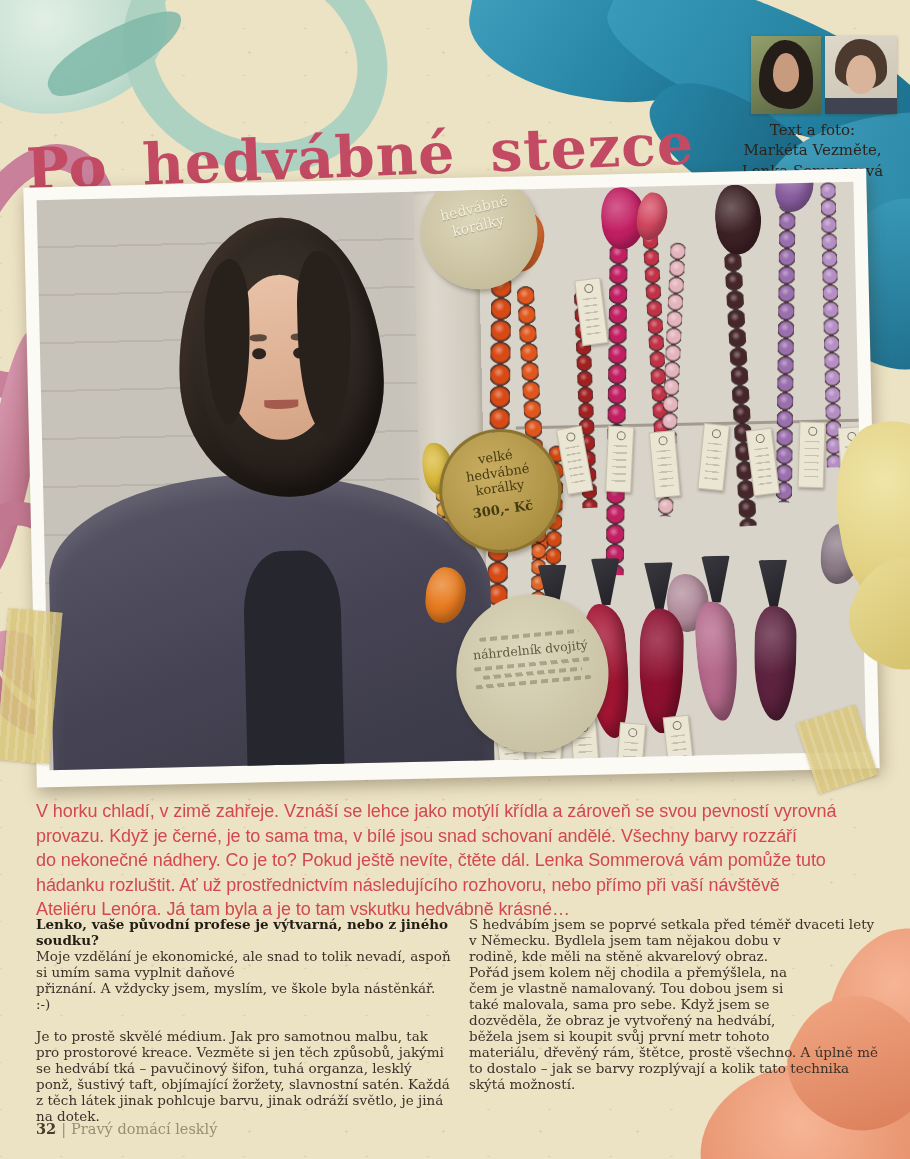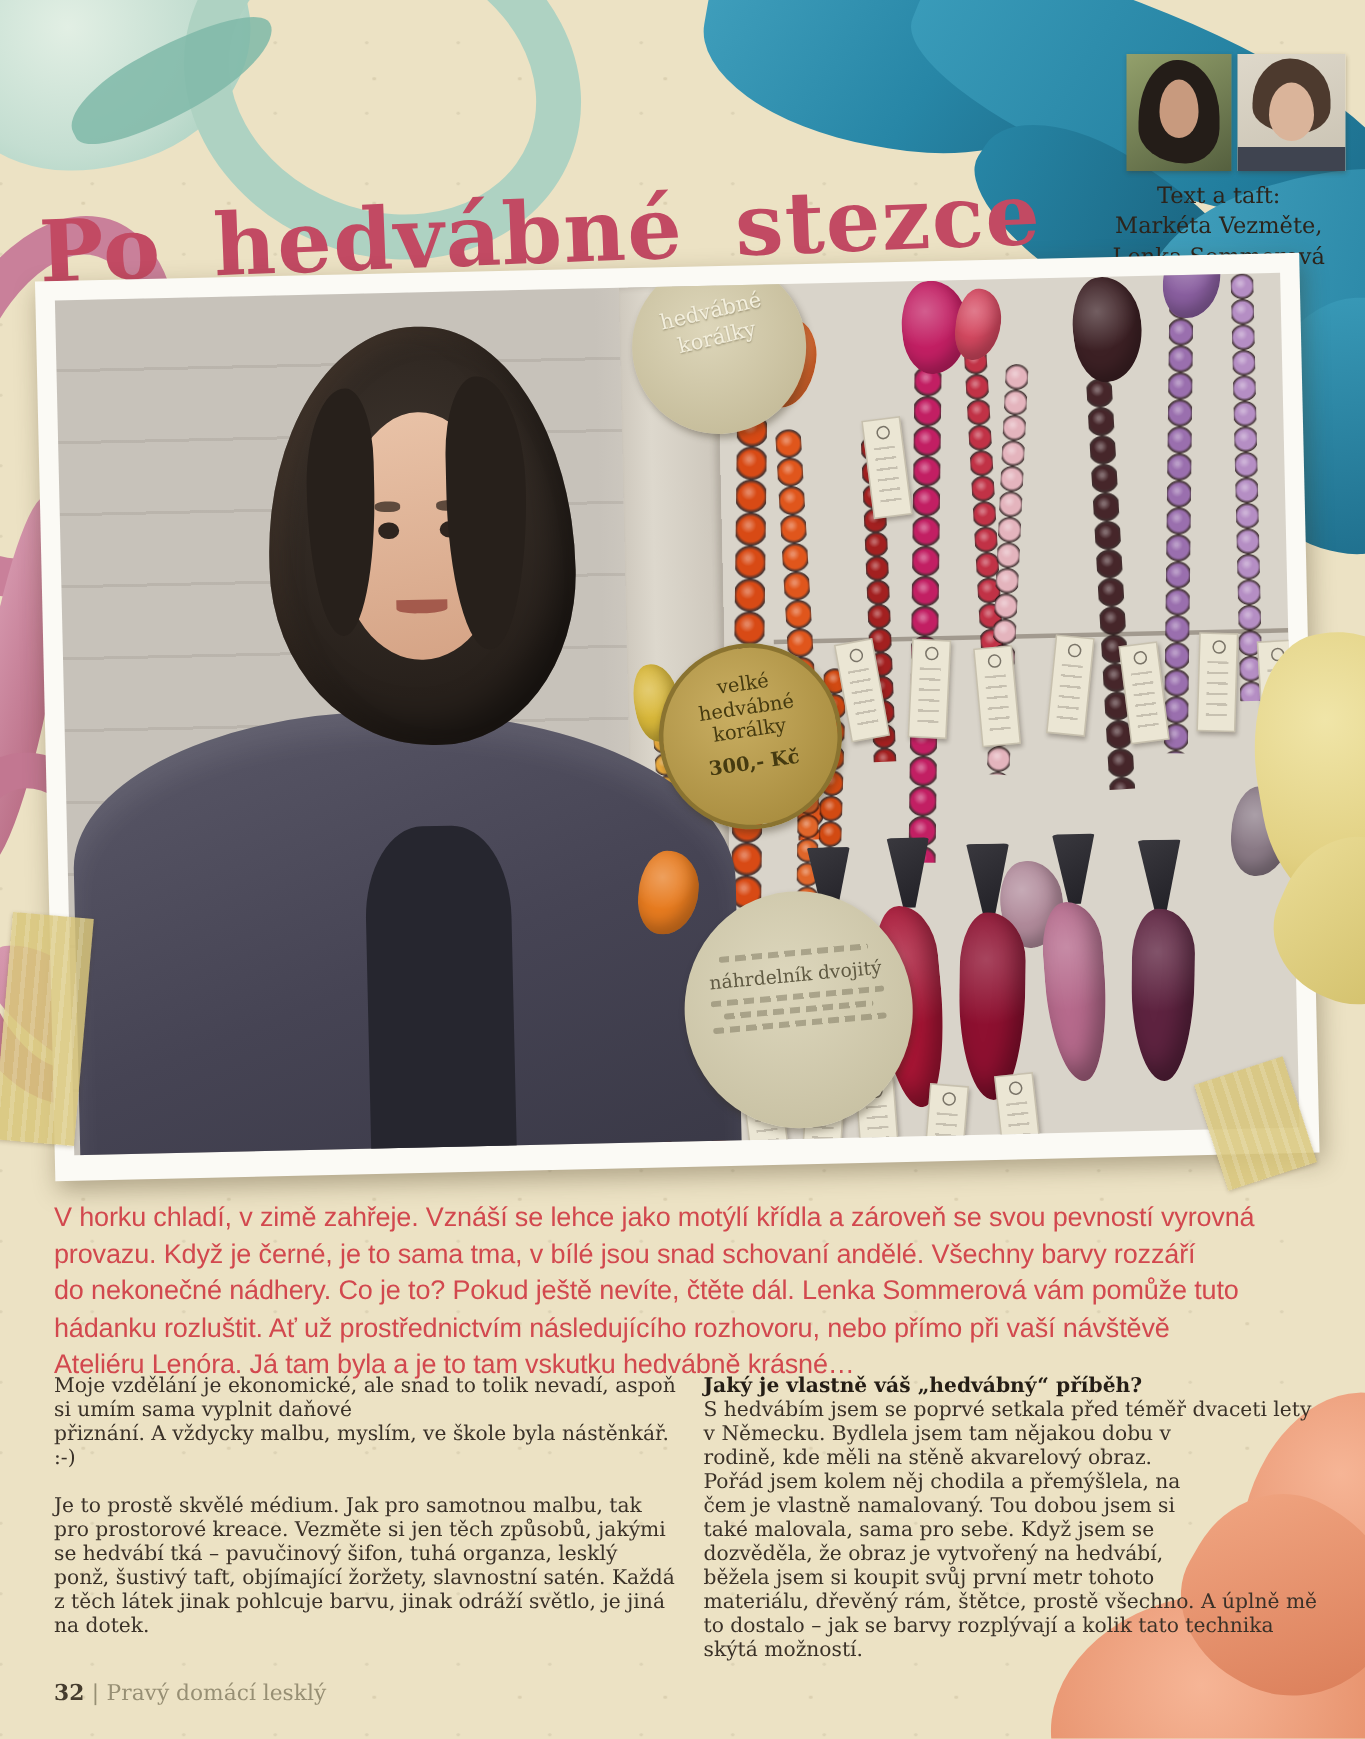--- a/index.html
+++ b/index.html
@@ -187,21 +187,21 @@
 <div class="mini mini1">
   <div class="hairm"></div>
   <div class="facem"></div>
 </div>
 <div class="mini mini2">
   <div class="hairm"></div>
   <div class="facem"></div>
   <div class="topm"></div>
 </div>
 <div class="abs byline">
-  <div>Text a taft:</div>
+  <div>Text a foto:</div>
   <div>Markéta Vezměte,</div>
   <div>Lenka Sommerová</div>
 </div>
 
 <div class="abs photo">
   <div class="display" id="display">
     <div class="post"></div>
     <div class="rail"></div>
 
     <div class="hair"></div>
@@ -291,26 +291,26 @@
 <div class="tape tape-right"></div>
 
 <p class="abs lead">V horku chladí, v zimě zahřeje. Vznáší se lehce jako motýlí křídla a zároveň se svou pevností vyrovná
 provazu. Když je černé, je to sama tma, v bílé jsou snad schovaní andělé. Všechny barvy rozzáří
 do nekonečné nádhery. Co je to? Pokud ještě nevíte, čtěte dál. Lenka Sommerová vám pomůže tuto
 hádanku rozluštit. Ať už prostřednictvím následujícího rozhovoru, nebo přímo při vaší návštěvě
 Ateliéru Lenóra. Já tam byla a je to tam vskutku hedvábně krásné…</p>
 
 <div class="abs columns">
   <div class="col">
+    <p class="qa-q">Lenko, vaše původní profese je výtvarná, nebo z jiného soudku?</p>
     <p class="qa-a">Moje vzdělání je ekonomické, ale snad to tolik nevadí, aspoň si umím sama vyplnit daňové
-přiznání. A vždycky malbu, myslím, ve škole byla nástěnkář. :-)</p>
+přiznání. A vždycky jsem, myslím, ve škole byla nástěnkář. :-)</p>
     <div class="qa-gap"></div>
     <p class="qa-a">Je to prostě skvělé médium. Jak pro samotnou malbu, tak pro prostorové kreace. Vezměte si jen těch způsobů, jakými se hedvábí tká – pavučinový šifon, tuhá organza, lesklý ponž, šustivý taft, objímající žoržety, slavnostní satén. Každá z těch látek jinak pohlcuje barvu, jinak odráží světlo, je jiná na dotek.</p>
   </div>
   <div class="col">
-    <p class="qa-q">Jaký je vlastně váš „hedvábný“ příběh?</p>
     <p class="qa-a"><span>S hedvábím jsem se poprvé setkala před téměř dvaceti lety</span> <span class="cutout"></span><span>v Německu. Bydlela jsem tam nějakou dobu v rodině, kde měli na stěně akvarelový obraz. Pořád jsem kolem něj chodila a přemýšlela, na čem je vlastně namalovaný. Tou dobou jsem si také malovala, sama pro sebe. Když jsem se dozvěděla, že obraz je vytvořený na hedvábí, běžela jsem si koupit svůj první metr tohoto materiálu, dřevěný rám, štětce, prostě všechno. A úplně mě to dostalo – jak se barvy rozplývají a kolik tato technika skýtá možností.</span></p>
   </div>
 </div>
 
 <div class="abs footer">
   <b>32</b><span class="sep">|</span><span>Pravý domácí lesklý</span>
 </div>
 
 </body></html>

